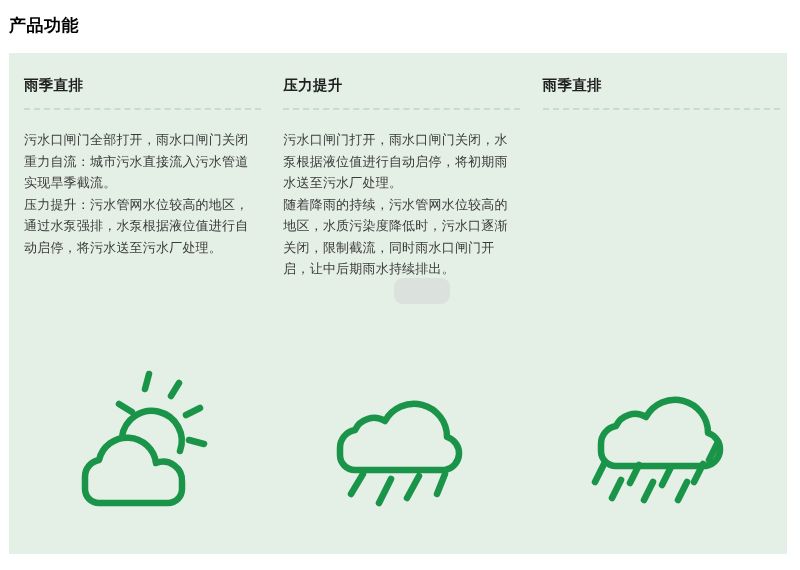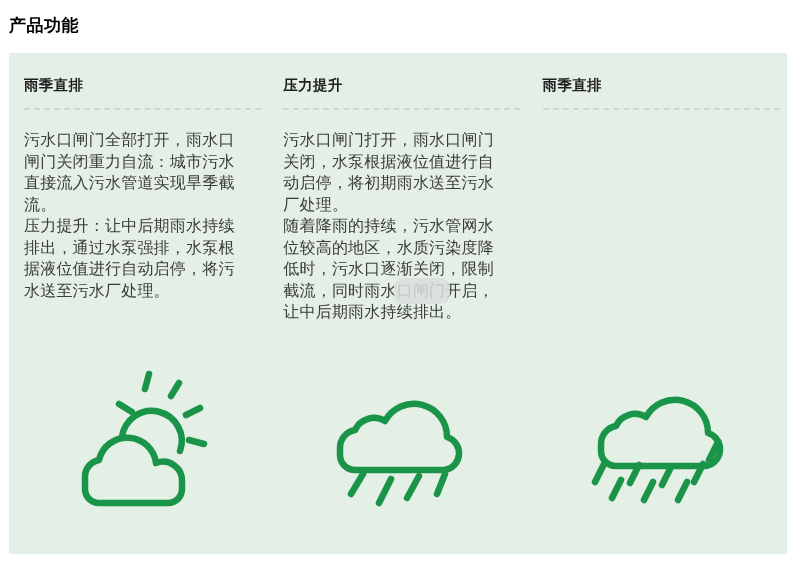--- a/index.html
+++ b/index.html
@@ -63,21 +63,21 @@
     letter-spacing: 0.3px;
   }
   .col-divider {
     margin-top: 13px;
     height: 0;
     width: 237px;
     border-top: 2px dashed #c7ddcb;
   }
   .col-body {
     margin-top: 19px;
-    font-size: 16px;
+    font-size: 13px;
     line-height: 21.5px;
     color: #3b3b3b;
     letter-spacing: 0.2px;
   }
   .col-body p {
     margin: 0;
   }
   .watermark {
     position: absolute;
     left: 385px;
@@ -121,21 +121,21 @@
 
   <div class="panel">
 
     <div class="columns">
 
       <div class="col">
         <div class="col-title">雨季直排</div>
         <div class="col-divider"></div>
         <div class="col-body">
             <p>污水口闸门全部打开，雨水口闸门关闭重力自流：城市污水直接流入污水管道实现旱季截流。</p>
-            <p>压力提升：让中后期雨水持续排出，通过水泵强排，水泵根据液位值进行自动启停，将污水送至污水厂处理。</p>
+            <p>压力提升：污水管网水位较高的地区，通过水泵强排，水泵根据液位值进行自动启停，将污水送至污水厂处理。</p>
           </div>
       </div>
 
       <div class="col">
         <div class="col-title">压力提升</div>
         <div class="col-divider"></div>
         <div class="col-body">
             <p>污水口闸门打开，雨水口闸门关闭，水泵根据液位值进行自动启停，将初期雨水送至污水厂处理。</p>
             <p>随着降雨的持续，污水管网水位较高的地区，水质污染度降低时，污水口逐渐关闭，限制截流，同时雨水口闸门开启，让中后期雨水持续排出。</p>
           </div>

